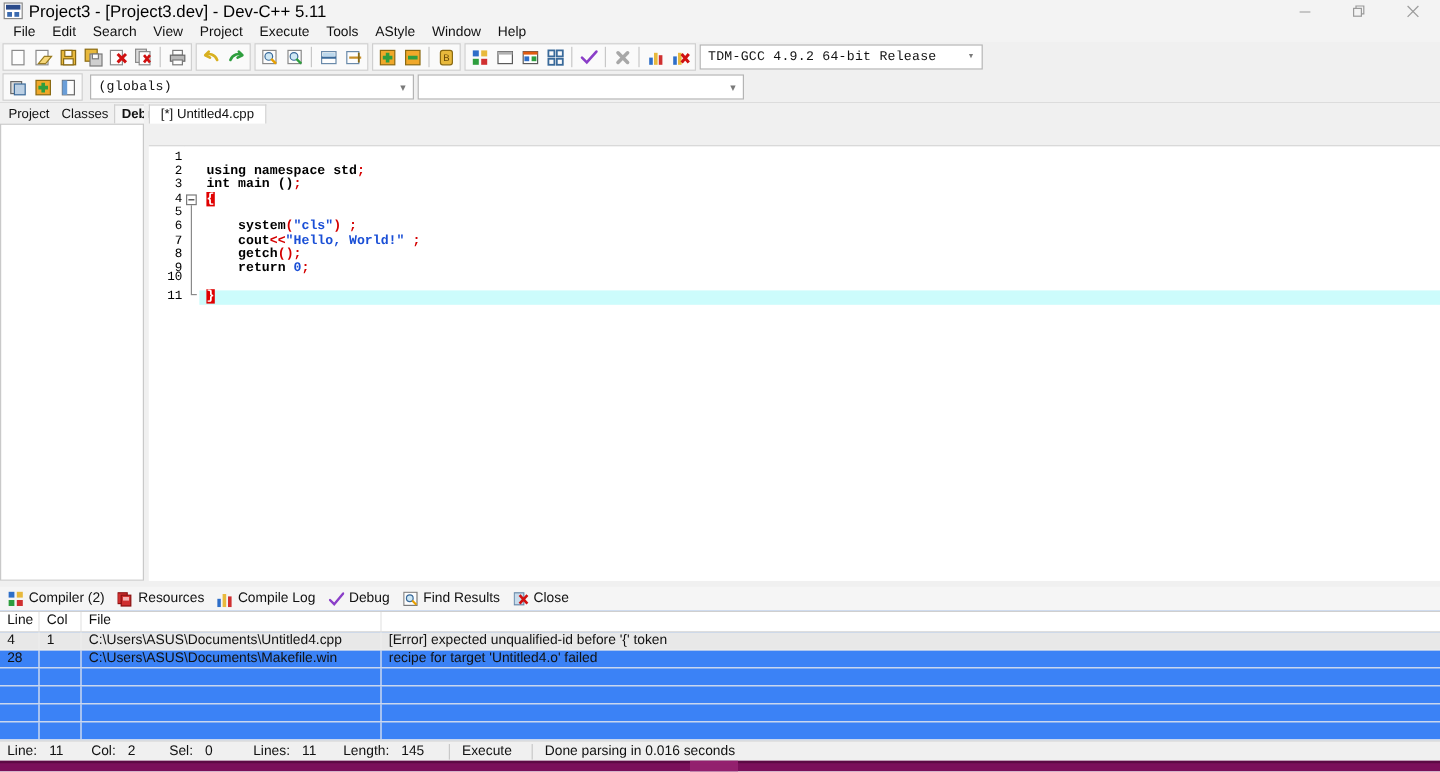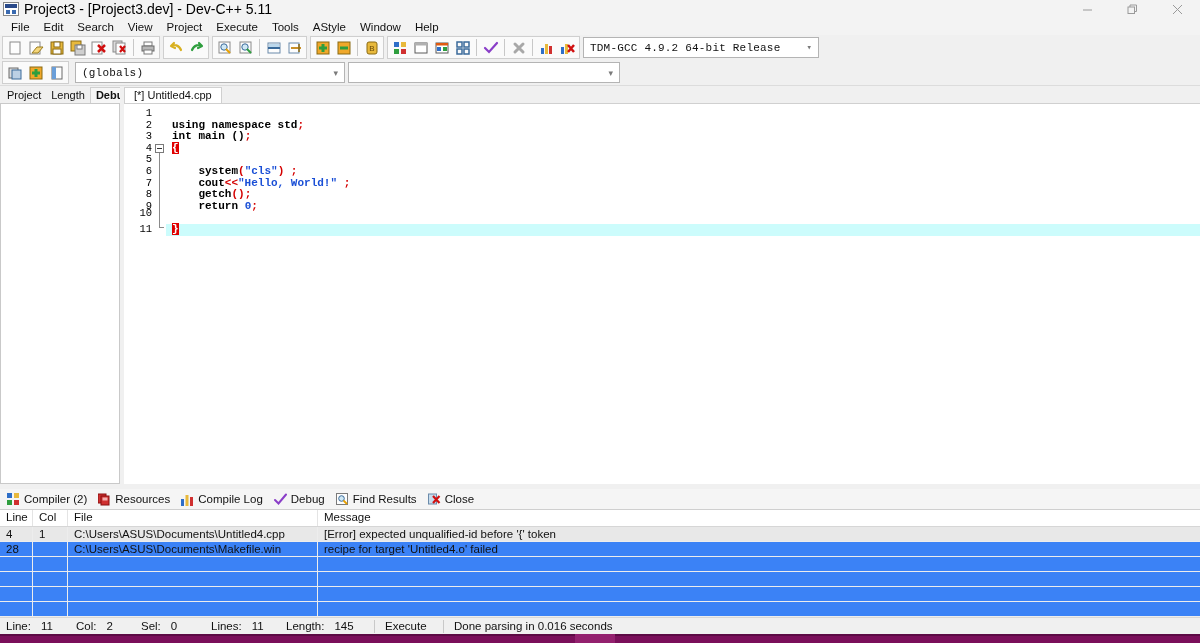--- a/index.html
+++ b/index.html
@@ -207,20 +207,21 @@
     flex: 0 0 auto;
     cursor: col-resize;
   }
 
   
   .editorpane {
     flex: 1 1 auto;
     display: flex;
     flex-direction: column;
     min-width: 0;
+    gap: 18px;
   }
   .etabs {
     height: 17px;
     display: flex;
     align-items: flex-end;
     background: #f0f0f0;
   }
   .etab {
     font-size: 11px;
     color: #111;
@@ -699,21 +700,21 @@
     </div>
   </div>
 
   <div class="body">
 
     <div class="upper">
 
       <div class="leftpanel">
         <div class="ltabs">
           <div class="ltab">Project</div>
-          <div class="ltab">Length</div>
+          <div class="ltab">Classes</div>
           <div class="ltab active">Debug</div>
         </div>
         <div class="ltree"></div>
       </div>
 
       <div class="vsplit"></div>
 
       <div class="editorpane">
         <div class="etabs">
           <div class="etab">[*] Untitled4.cpp</div>
@@ -833,21 +834,20 @@
           </span>
           <span>Close</span>
         </div>
       </div>
 
       <div class="grid">
         <div class="ghead">
           <div class="gh col-line">Line</div>
           <div class="gh col-col">Col</div>
           <div class="gh col-file">File</div>
-          <div class="gh col-msg">Message</div>
         </div>
 
         <div class="grow sel">
           <div class="gc col-line">4</div>
           <div class="gc col-col">1</div>
           <div class="gc col-file">C:\Users\ASUS\Documents\Untitled4.cpp</div>
           <div class="gc col-msg">[Error] expected unqualified-id before '{' token</div>
         </div>
 
         <div class="grow">

